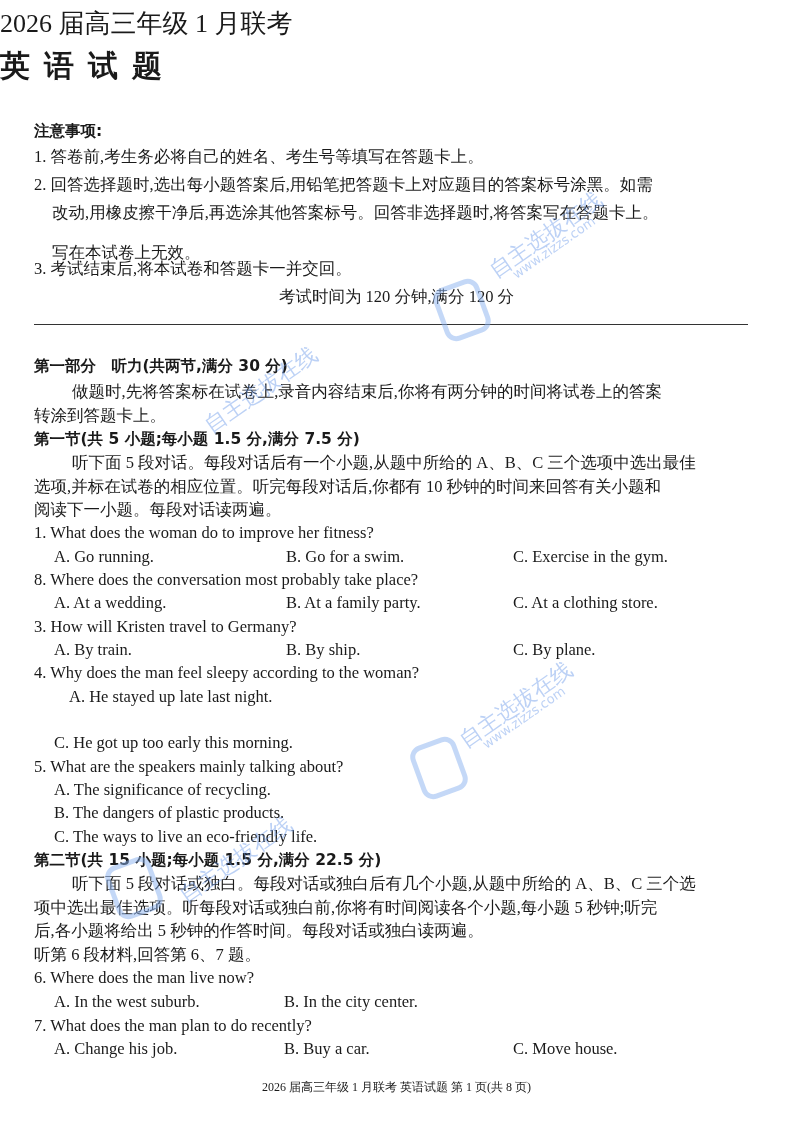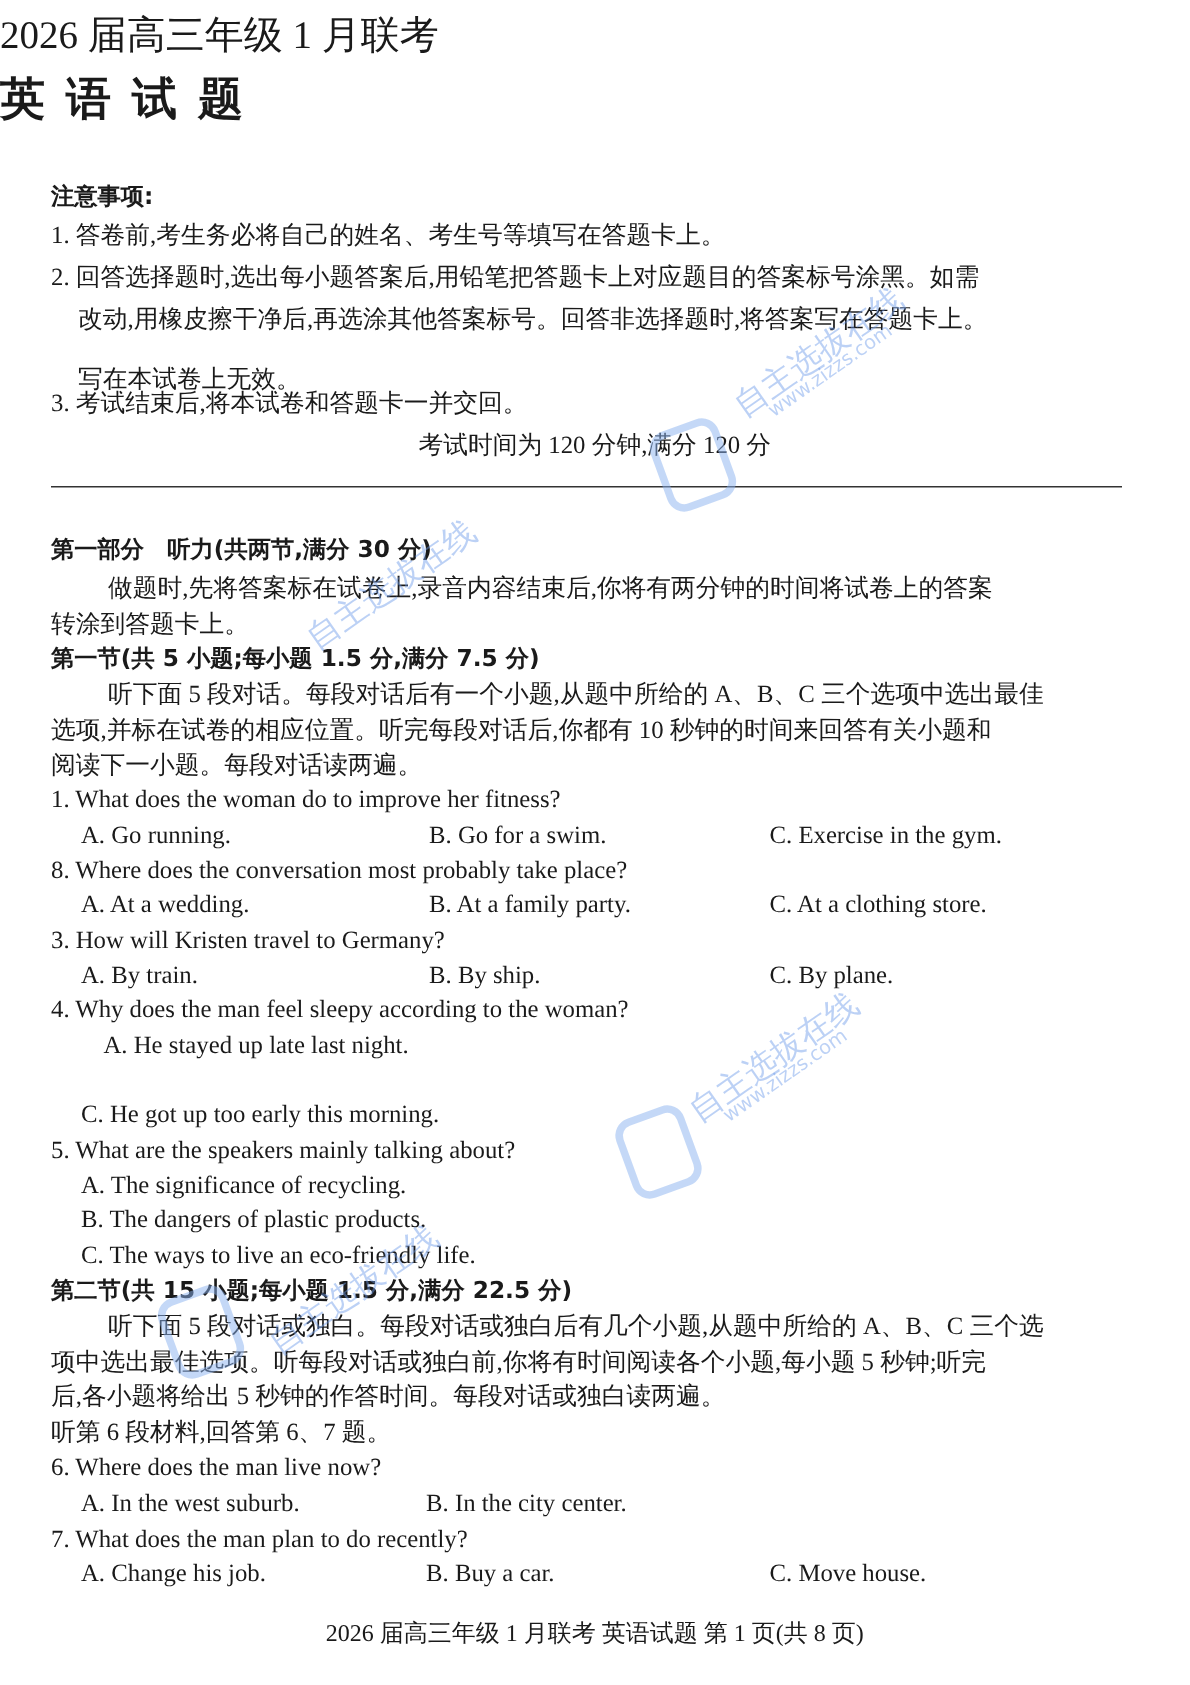--- a/index.html
+++ b/index.html
@@ -9,21 +9,21 @@
   .title1 { position: absolute; top: 6px; left: 0; width: 793px; text-align: left; font-size: 26px; }
   .title2 { position: absolute; top: 46px; left: 0; width: 793px; text-align: left; font-size: 30px;
             font-weight: bold; letter-spacing: 14px; font-family: "DejaVu Sans", sans-serif; }
   .ln { position: absolute; left: 34px; font-size: 16.5px; white-space: nowrap; line-height: 22px; }
   .bold { font-weight: bold; font-family: "DejaVu Sans", sans-serif; font-size: 15.5px; }
   .ind1 { left: 52px; }
   .indent-par { left: 72px; }
   .opt { position: absolute; font-size: 16.5px; white-space: nowrap; line-height: 22px; }
   .centered { position: absolute; left: 0; width: 793px; text-align: center; font-size: 16.5px; }
   .rule { position: absolute; left: 34px; width: 714px; top: 324px; height: 0; border-top: 1.5px solid #333; }
-  .footer { position: absolute; top: 1079px; left: 0; width: 793px; text-align: center; font-size: 16px; }
+  .footer { position: absolute; top: 1079px; left: 0; width: 793px; text-align: center; font-size: 12px; }
   .wm { position: absolute; color: #6d9bea; opacity: 0.45; font-family: "DejaVu Sans", sans-serif; pointer-events: none; }
   .wm-logo { position: absolute; width: 38px; height: 46px; border: 5px solid #8ab2f0; border-radius: 12px;
              opacity: 0.5; transform: rotate(-20deg); pointer-events: none; }
 </style>
 </head>
 <body>
 
 <div class="page">
 
   <div class="title1">2026 届高三年级 1 月联考</div>

